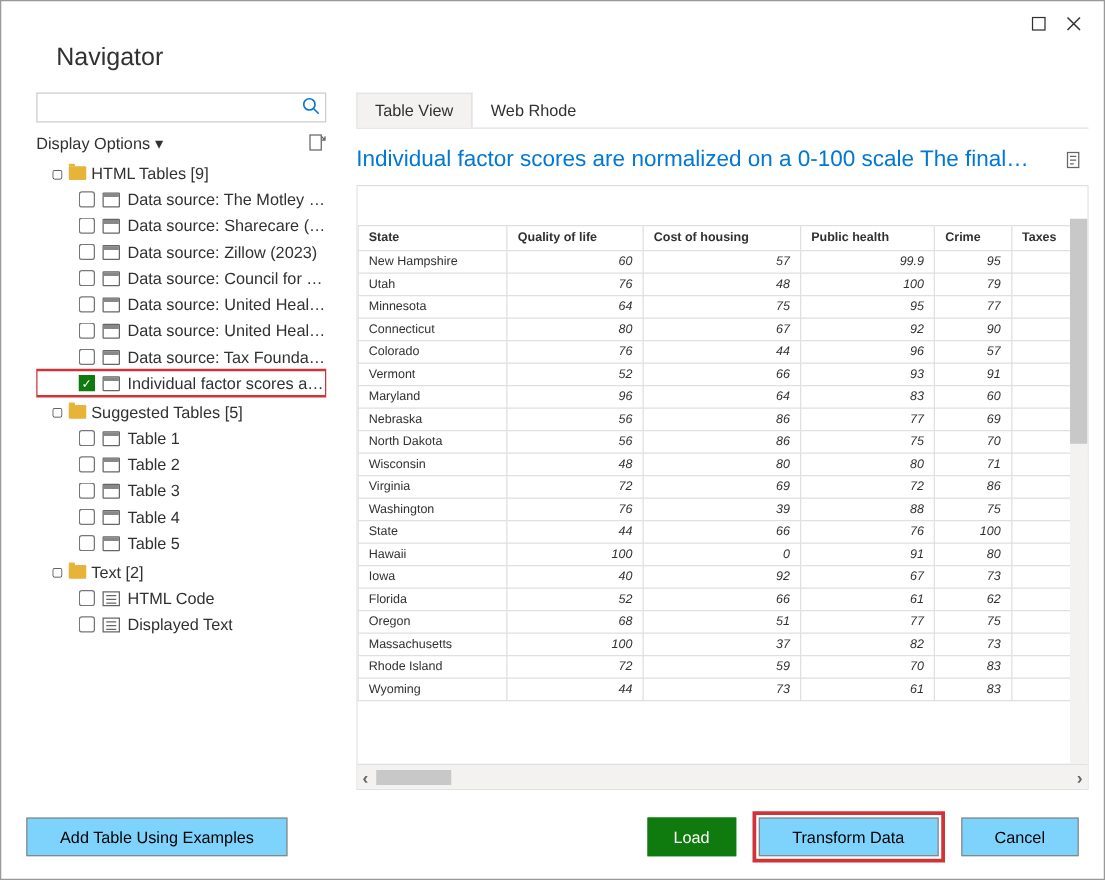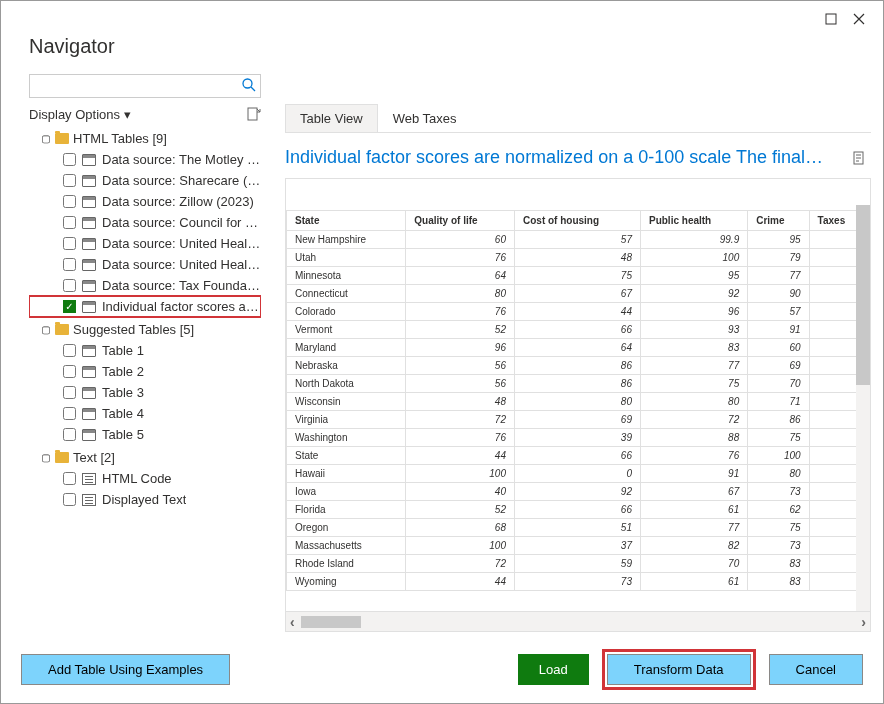--- a/index.html
+++ b/index.html
@@ -1,20 +1,20 @@
 <!DOCTYPE html>
 <html><head>
 <meta charset="utf-8">
 <style>
 * { box-sizing: border-box; margin: 0; padding: 0; }
 body { font-family: 'Segoe UI', Tahoma, sans-serif; font-size: 13px; color: #323130; background: #fff; }
 .window { width: 884px; height: 704px; border: 1px solid #999; position: relative; display: flex; flex-direction: column; }
 .titlebar { display: flex; justify-content: flex-end; align-items: center; padding: 6px 10px 0 0; height: 30px; }
 .titlebar .winbtn { width: 28px; height: 22px; display: flex; align-items: center; justify-content: center; cursor: pointer; }
-.header { padding: 4px 28px 12px 28px; }
+.header { padding: 4px 28px 12px 44px; }
 .header h1 { font-size: 20px; font-weight: 400; color: #323130; }
 .content { flex: 1; display: flex; padding: 4px 12px 4px 28px; gap: 24px; overflow: hidden; }
 .left-panel { width: 232px; display: flex; flex-direction: column; }
 .search-box { position: relative; margin-bottom: 8px; }
 .search-box input { width: 100%; height: 24px; border: 1px solid #ccc; padding: 2px 26px 2px 6px; font-size: 13px; }
 .search-box .search-icon { position: absolute; right: 4px; top: 3px; color: #0078d4; }
 .display-row { display: flex; justify-content: space-between; align-items: center; margin-bottom: 6px; }
 .display-options { cursor: pointer; font-size: 13px; display: flex; align-items: center; gap: 4px; }
 .refresh-icon { cursor: pointer; color: #323130; }
 .tree { flex: 1; overflow-y: auto; font-size: 13px; }
@@ -27,21 +27,21 @@
 .tree-item .table-icon, .tree-item .text-icon { width: 14px; height: 12px; flex-shrink: 0; }
 .tree-item .table-icon { border: 1px solid #666; background: linear-gradient(to bottom, #888 0%, #888 30%, #fff 30%); border-radius: 1px; }
 .tree-item .text-icon { border: 1px solid #666; background: #fff; position: relative; }
 .tree-item .text-icon::before { content: ''; position: absolute; left: 2px; top: 2px; right: 2px; height: 1px; background: #666; box-shadow: 0 3px 0 #666, 0 6px 0 #666; }
 .tree-item .lbl { overflow: hidden; text-overflow: ellipsis; }
 .tree-item.selected { outline: 2px solid #d13438; outline-offset: -1px; }
 .chk-checked { width: 13px; height: 13px; background: #0f7b0f; display: inline-flex; align-items: center; justify-content: center; color: #fff; font-size: 10px; flex-shrink: 0; }
 .caret { width: 10px; text-align: center; color: #323130; font-size: 10px; display: inline-block; }
 .right-panel { flex: 1; display: flex; flex-direction: column; overflow: hidden; }
 .view-tabs { display: flex; border-bottom: 1px solid #e0e0e0; }
-.view-tab { padding: 6px 14px; cursor: pointer; font-size: 13px; border: 1px solid transparent; border-bottom: none; margin-top: 30px; }
+.view-tab { padding: 6px 14px; cursor: pointer; font-size: 13px; border: 1px solid transparent; border-bottom: none; }
 .view-tab.active { background: #f3f2f1; border-color: #e0e0e0; }
 .table-title-row { display: flex; align-items: center; justify-content: space-between; padding: 14px 4px 10px 0; }
 .table-title { font-size: 18px; color: #0078d4; font-weight: 400; white-space: nowrap; overflow: hidden; text-overflow: ellipsis; }
 .copy-icon { cursor: pointer; margin-left: 8px; color: #666; flex-shrink: 0; }
 .table-container { flex: 1; overflow: hidden; position: relative; border: 1px solid #e0e0e0; }
 .data-table { border-collapse: collapse; font-size: 10px; width: 100%; margin-top: 31px; }
 .data-table th { text-align: left; font-weight: 600; background: #fff; border: 1px solid #e0e0e0; padding: 4px 8px; white-space: nowrap; }
 .data-table td { border: 1px solid #e0e0e0; padding: 3px 8px; background: #fff; white-space: nowrap; }
 .data-table td.num { text-align: right; font-style: italic; }
 .table-scroll { overflow: auto; height: calc(100% - 20px); }
@@ -198,21 +198,21 @@
               <span class="text-icon"></span>
               <span class="lbl">Displayed Text</span>
             </div>
           </div>
         </div>
     </div>
 
     <div class="right-panel">
       <div class="view-tabs" id="view-tabs">
           <div class="view-tab active">Table View</div>
-          <div class="view-tab">Web Taxes</div>
+          <div class="view-tab">Web Rhode</div>
         </div>
       <div class="table-title-row">
         <div class="table-title">Individual factor scores are normalized on a 0-100 scale The final…</div>
         <span class="copy-icon">
           <svg width="16" height="16" viewBox="0 0 16 16">
               <rect x="3" y="2" width="9" height="12" fill="none" stroke="#666" stroke-width="1"></rect>
               <path d="M5 5h5M5 8h5M5 11h3" stroke="#666" stroke-width="1"></path>
             </svg>
         </span>
       </div>

